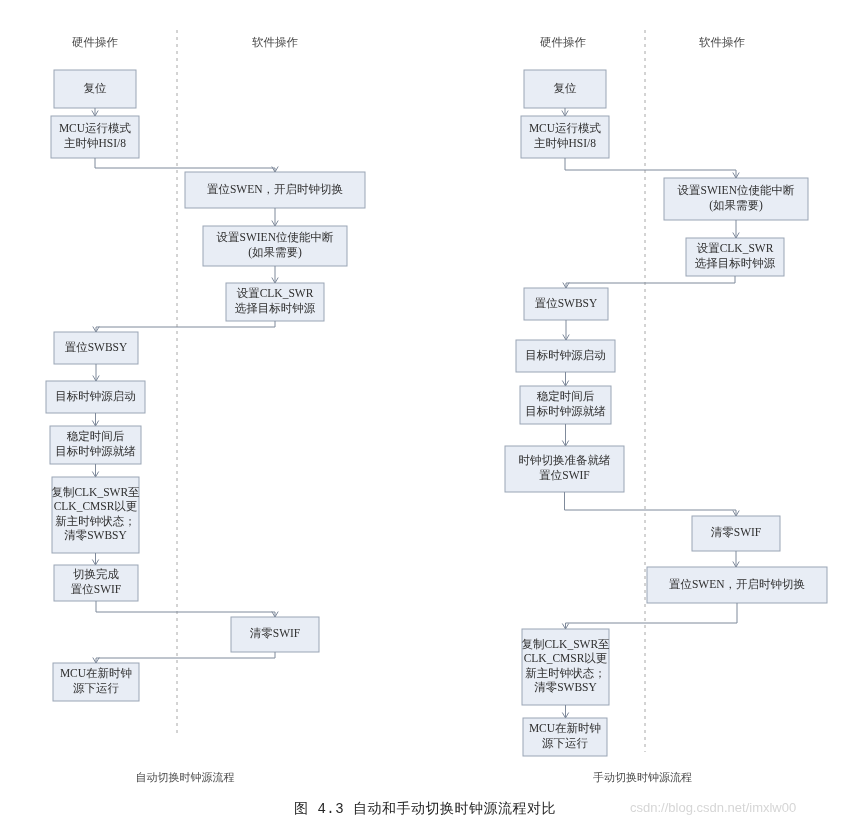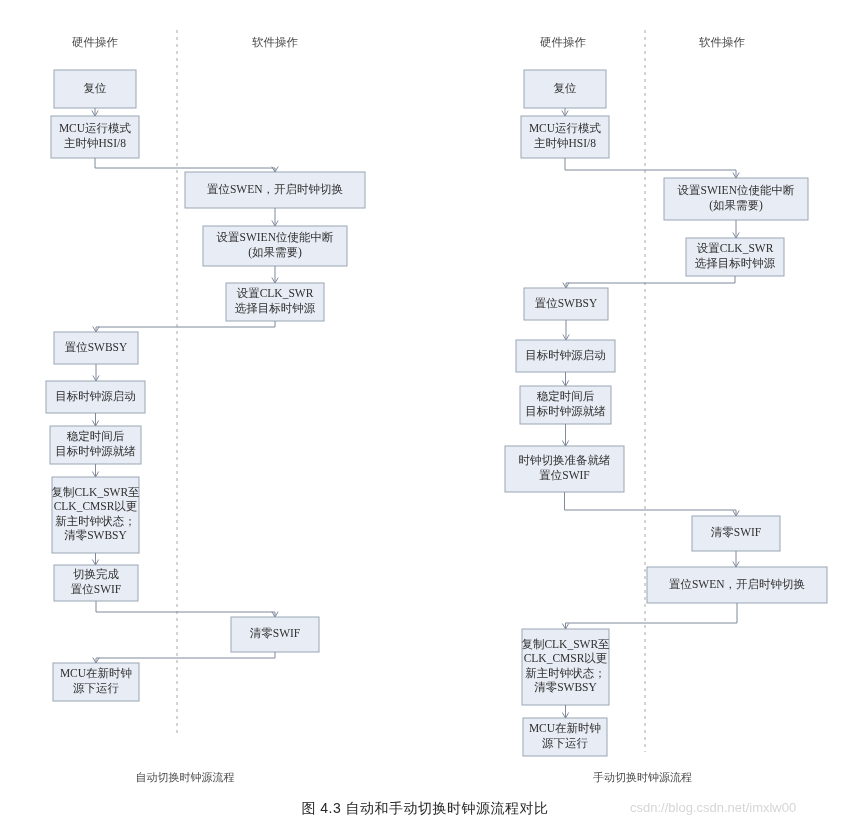--- a/index.html
+++ b/index.html
@@ -34,21 +34,21 @@
     text-anchor:middle;
   }
   .divider{stroke:#a8a8a8;stroke-width:1;stroke-dasharray:3 4;}
   .conn{stroke:#7f8a9b;stroke-width:1;fill:none;}
   .arrowhead{fill:none;stroke:#7f8a9b;stroke-width:1;}
   .caption{
     position:absolute;
     left:0;right:0;
     top:800px;
     text-align:center;
-    font-family:Liberation Sans, sans-serif;
+    font-family:Liberation Mono, monospace;
     font-size:14px;
     color:#262626;
     letter-spacing:0.5px;
   }
   .watermark{
     position:absolute;
     left:630px;top:800px;
     font-family:"Liberation Sans","DejaVu Sans",sans-serif;
     font-size:13px;
     color:#d6d6d6;

